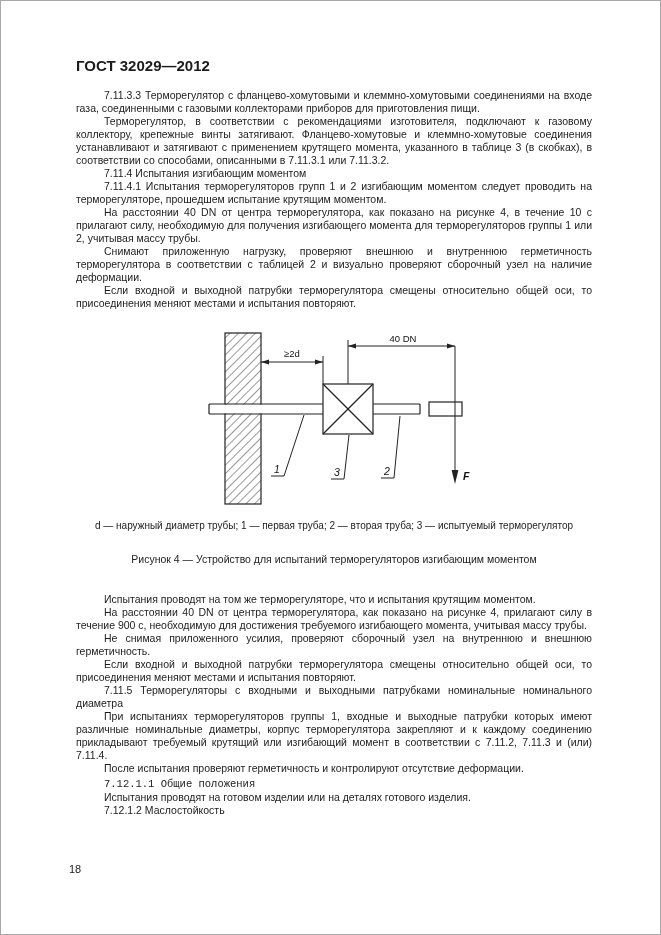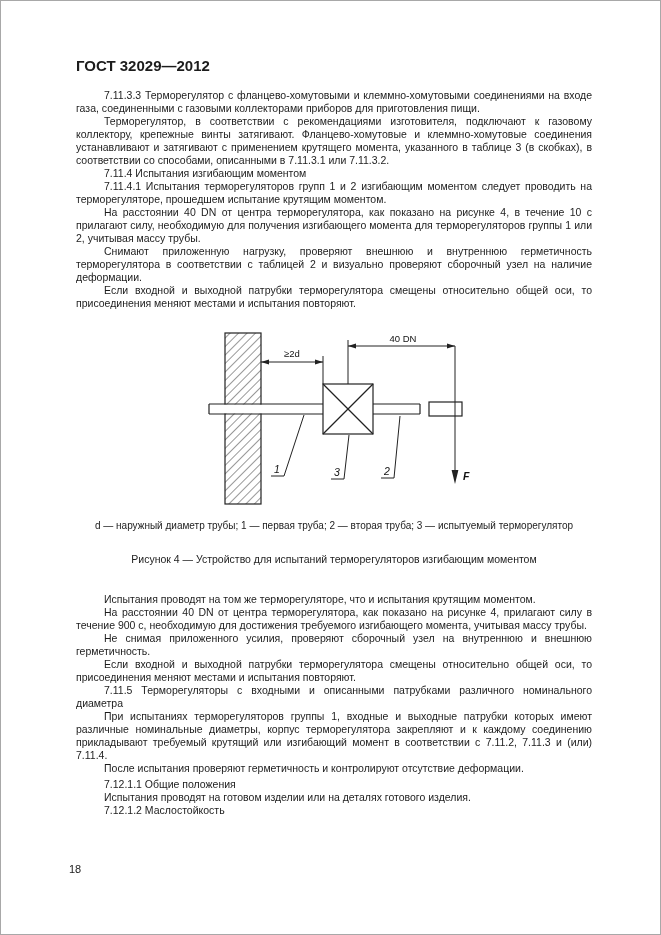--- a/index.html
+++ b/index.html
@@ -11,21 +11,21 @@
     color: #1c1c1c; overflow: hidden;
   }
   .content { position: absolute; left: 75px; top: 56px; width: 516px; }
   .doc-header { font-size: 15px; font-weight: bold; margin: 0 0 15px 0; }
   .para {
     margin: 0; font-size: 10.5px; line-height: 13px;
     text-align: justify; text-indent: 28px;
   }
   .para.bold { font-weight: normal; }
   .mt { margin-top: 7px; }
-  .mt-s { margin-top: 3px; }
+  .mt-s { margin-top: 3px; font-family: Liberation Mono, monospace; }
   .figure { margin: 20px 0 28px 0; text-align: center; }
   .diagram { display: inline-block; margin-left: 16px; }
   .fig-legend { font-size: 10px; margin-top: 6px; color: #1c1c1c; }
   .fig-caption { font-size: 10.5px; margin-top: 22px; color: #1c1c1c; }
   .page-number { position: absolute; left: 68px; top: 862px; font-size: 11px; }
   svg text { font-family: "Liberation Sans", sans-serif; fill: #111; }
   .dim { font-size: 9.5px; }
   .callout { font-size: 10.5px; font-style: italic; }
   .force { font-size: 10.5px; font-style: italic; font-weight: bold; }
 </style>
@@ -116,21 +116,21 @@
       </svg>
 
       <div class="fig-legend">d — наружный диаметр трубы; 1 — первая труба; 2 — вторая труба; 3 — испытуемый терморегулятор</div>
       <div class="fig-caption">Рисунок 4 — Устройство для испытаний терморегуляторов изгибающим моментом</div>
     </figure>
 
     <p class="para">Испытания проводят на том же терморегуляторе, что и испытания крутящим моментом.</p>
     <p class="para">На расстоянии 40 DN от центра терморегулятора, как показано на рисунке 4, прилагают силу в течение 900 с, необходимую для достижения требуемого изгибающего момента, учитывая массу трубы.</p>
     <p class="para">Не снимая приложенного усилия, проверяют сборочный узел на внутреннюю и внешнюю герметичность.</p>
     <p class="para">Если входной и выходной патрубки терморегулятора смещены относительно общей оси, то присоединения меняют местами и испытания повторяют.</p>
-    <p class="para bold">7.11.5 Терморегуляторы с входными и описанными патрубками различного номинального диаметра</p>
+    <p class="para bold">7.11.5 Терморегуляторы с входными и выходными патрубками номинальные номинального диаметра</p>
     <p class="para">При испытаниях терморегуляторов группы 1, входные и выходные патрубки которых имеют различные номинальные диаметры, корпус терморегулятора закрепляют и к каждому соединению прикладывают требуемый крутящий или изгибающий момент в соответствии с 7.11.2, 7.11.3 и (или) 7.11.4.</p>
     <p class="para">После испытания проверяют герметичность и контролируют отсутствие деформации.</p>
     <p class="para mt-s">7.12.1.1 Общие положения</p>
     <p class="para">Испытания проводят на готовом изделии или на деталях готового изделия.</p>
     <p class="para">7.12.1.2 Маслостойкость</p>
 
   </div>
 
   <div class="page-number">18</div>
 </div>

